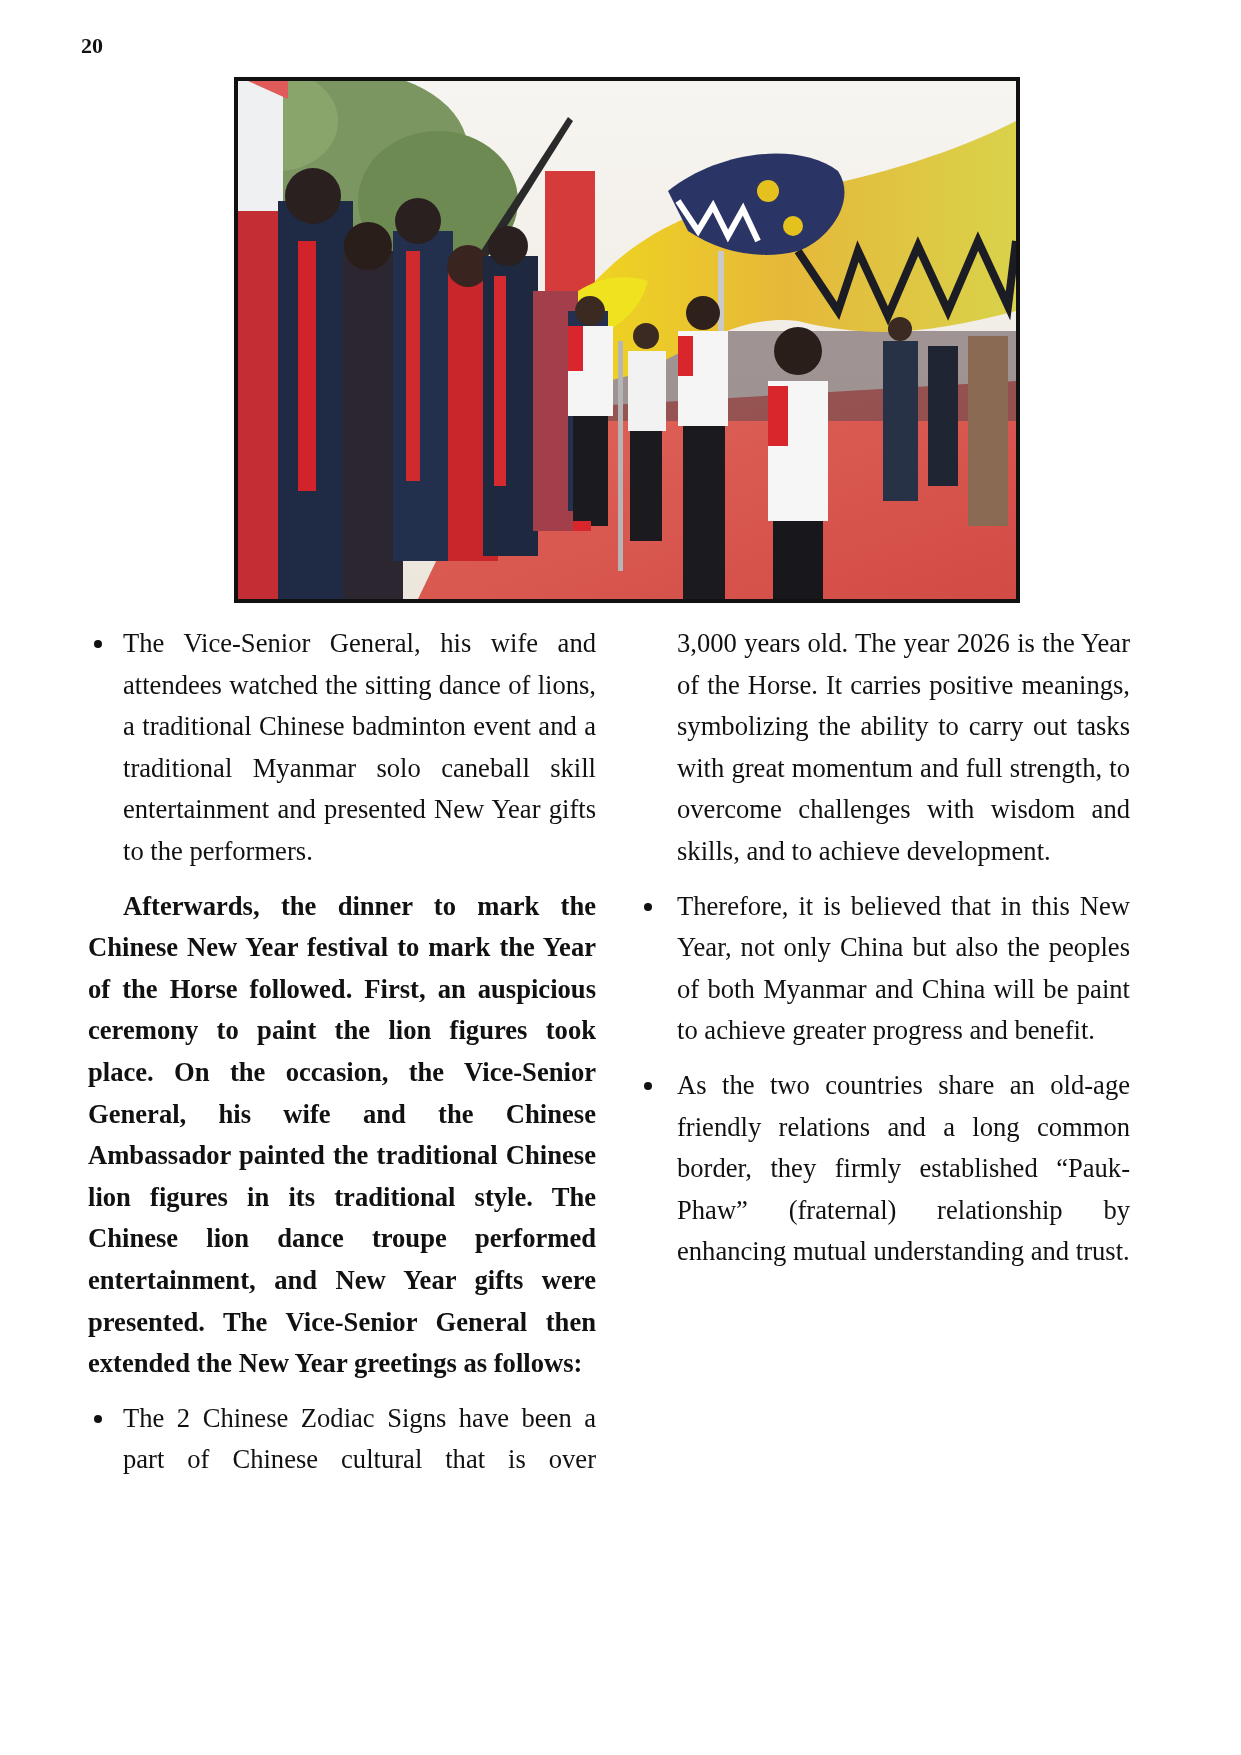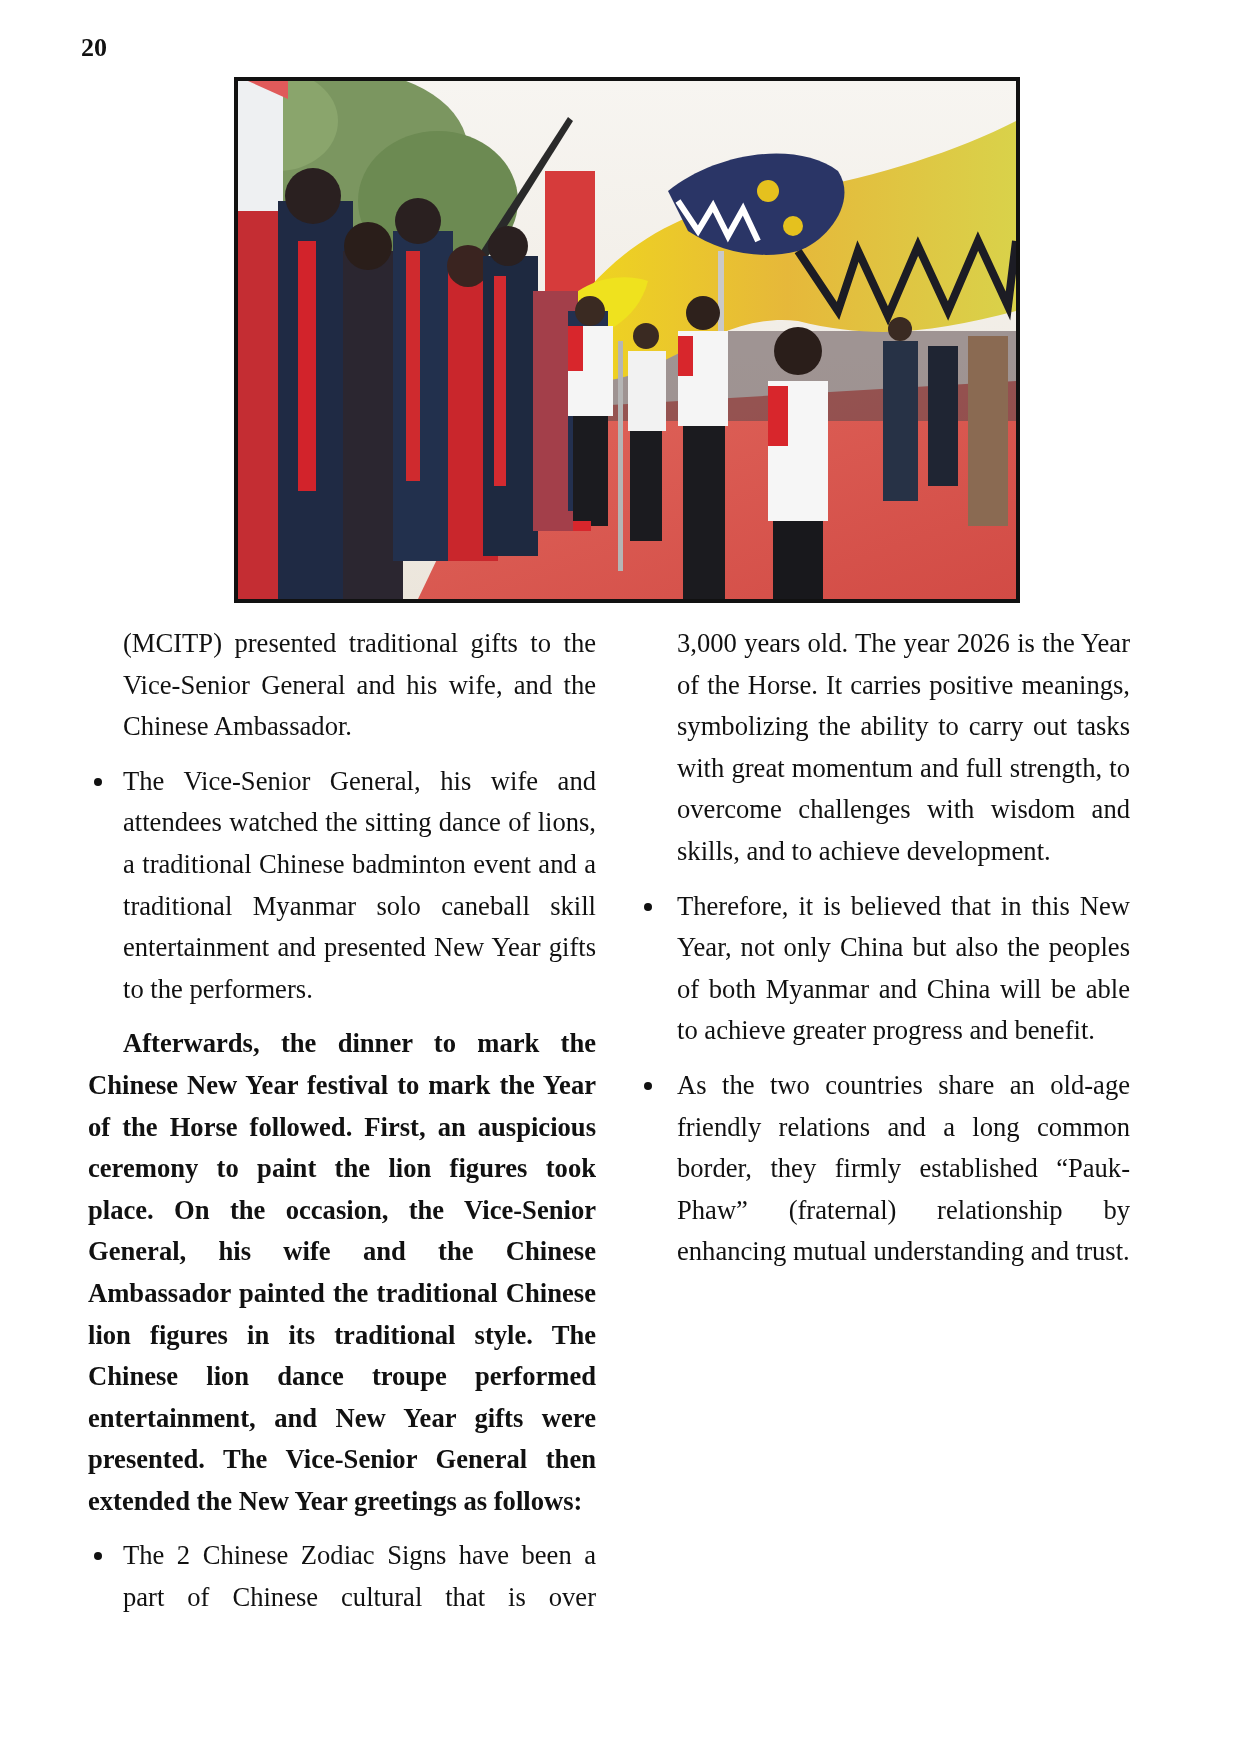--- a/index.html
+++ b/index.html
@@ -1,18 +1,18 @@
 <!DOCTYPE html>
 <html><head>
 <meta charset="utf-8">
 <style>
   html, body { margin: 0; padding: 0; background: #ffffff; }
   body { width: 1241px; height: 1755px; position: relative; overflow: hidden;
          font-family: "Liberation Serif", "DejaVu Serif", serif; color: #111111; }
-  .page-number { position: absolute; left: 81px; top: 33px; font-size: 26px; font-weight: bold; }
+  .page-number { position: absolute; left: 81px; top: 33px; font-size: 22px; font-weight: bold; }
   .photo-frame { position: absolute; left: 234px; top: 77px; width: 778px; height: 518px;
                  border: 4px solid #111; overflow: hidden; background: #f3f1ec; }
   .photo-frame svg { display: block; width: 100%; height: 100%; }
   .col { position: absolute; top: 623px; font-size: 26.6px; line-height: 41.6px; text-align: justify; }
   .col-left { left: 88px; width: 508px; }
   .col-right { left: 640px; width: 490px; }
   .para { margin: 0 0 13px 0; text-align: justify; text-align-last: left; }
   .cont { padding-left: 35px; }
   .indent { text-indent: 35px; font-weight: bold; }
   .bullet { position: relative; padding-left: 35px; }
@@ -115,23 +115,22 @@
     </g>
 
     <rect x="645" y="260" width="35" height="160" fill="#273246"></rect>
     <circle cx="662" cy="248" r="12" fill="#3a2a22"></circle>
     <rect x="690" y="265" width="30" height="140" fill="#1f2533"></rect>
     <rect x="730" y="255" width="40" height="190" fill="#8a6a52"></rect>
   </svg>
 </div>
 
 <div class="col col-left">
-  <p class="para cont">(MCITP) presented traditional gifts to the Vice-Senior General and his wife, and the Chinese Ambassador.</p>
   <p class="para bullet">The Vice-Senior General, his wife and attendees watched the sitting dance of lions, a traditional Chinese badminton event and a traditional Myanmar solo caneball skill entertainment and presented New Year gifts to the performers.</p>
   <p class="para indent">Afterwards, the dinner to mark the Chinese New Year festival to mark the Year of the Horse followed. First, an auspicious ceremony to paint the lion figures took place. On the occasion, the Vice-Senior General, his wife and the Chinese Ambassador painted the traditional Chinese lion figures in its traditional style. The Chinese lion dance troupe performed entertainment, and New Year gifts were presented. The Vice-Senior General then extended the New Year greetings as follows:</p>
   <p class="para bullet" style="text-align-last: justify;">The 2 Chinese Zodiac Signs have been a part of Chinese cultural that is over</p>
 </div>
 
 <div class="col col-right">
   <p class="para cont">3,000 years old. The year 2026 is the Year of the Horse. It carries positive meanings, symbolizing the ability to carry out tasks with great momentum and full strength, to overcome challenges with wisdom and skills, and to achieve development.</p>
-  <p class="para bullet">Therefore, it is believed that in this New Year, not only China but also the peoples of both Myanmar and China will be able to achieve greater progress and benefit.</p>
+  <p class="para bullet">Therefore, it is believed that in this New Year, not only China but also the peoples of both Myanmar and China will be paint to achieve greater progress and benefit.</p>
   <p class="para bullet">As the two countries share an old-age friendly relations and a long common border, they firmly established “Pauk-Phaw” (fraternal) relationship by enhancing mutual understanding and trust.</p>
 </div>
 
 </body></html>

